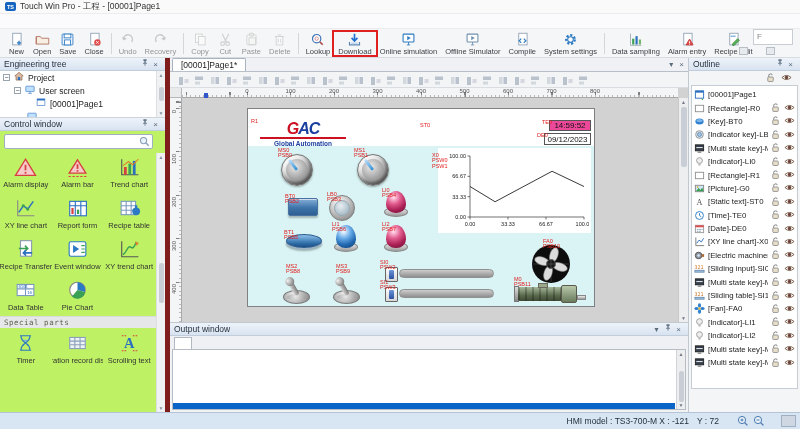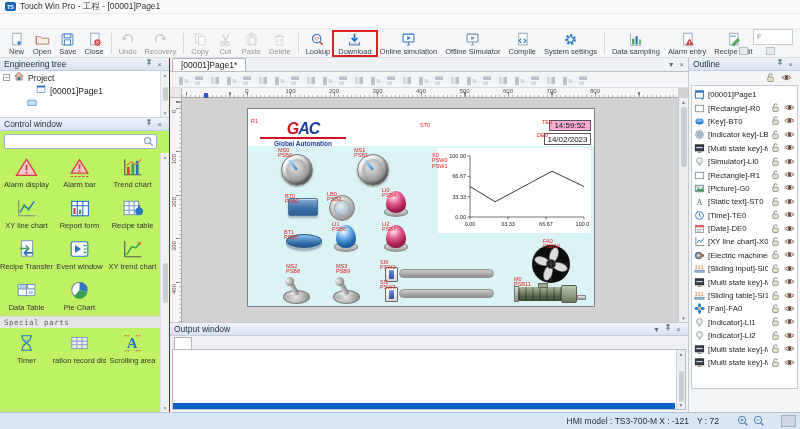--- a/index.html
+++ b/index.html
@@ -18,21 +18,21 @@
 .tbtn .ticon svg{width:17px;height:15px}
 .tbtn .tlabel{font-size:7.5px;color:#3a3f45;white-space:nowrap;line-height:9px}
 .tbtn.disabled{filter:grayscale(1);opacity:.55}
 .tbtn.highlighted::after{content:"";position:absolute;inset:0 -2px;border:2px solid var(--hl,#e02020)}
 .tsep{width:1px;background:#d4d7da;margin:3px 3px}
 .float-f{position:absolute;left:753px;top:29px;width:40px;height:16px;background:#fff;border:1px solid #c8cdd4;font-size:8px;color:#888;padding:2px 3px;z-index:30}
 .mini-sq{position:absolute;top:47px;width:9px;height:8px;border:1px solid #b8bec6;background:#e8ebee;z-index:30}
 
 
 .main{display:flex;height:354px}
-.left-col{width:170px;display:flex;flex-direction:column;border-right:1px solid #7f1d1d;background:#f3f5f7;flex:none}
+.left-col{width:170px;display:flex;flex-direction:column;border-right:5px solid #7f1d1d;background:#f3f5f7;flex:none}
 .panel-header{height:13px;background:linear-gradient(#eef3fa,#d8e3f1);border-bottom:1px solid #c2cddb;display:flex;align-items:center;padding:0 4px;font-size:8.5px;color:#24313f;flex:none}
 .panel-header .ph-title{flex:1;white-space:nowrap;overflow:hidden}
 .ph-ic{width:11px;text-align:center;color:#5a6b7c;font-size:8px;line-height:11px;flex:none}
 .ph-ic svg{width:8px;height:9px}
 .eng-body{height:47px;background:#fff;position:relative;overflow:hidden;border-bottom:1px solid #d0d4d8}
 .tree-row{height:13px;display:flex;align-items:center;font-size:8.5px;color:#1c1c1c;gap:3px;white-space:nowrap}
 .exp{width:7px;height:7px;border:1px solid #98a4ae;display:inline-flex;align-items:center;justify-content:center;font-size:7px;line-height:5px;color:#445;background:#fff;flex:none}
 .tree-row svg{width:12px;height:11px;flex:none}
 .mscroll{position:absolute;right:0;top:0;bottom:0;width:9px;background:#f0f1f3;border-left:1px solid #dcdfe3;display:flex;flex-direction:column;justify-content:space-between;align-items:center;font-size:5px;color:#8894a0;padding:1px 0}
 .mthumb{width:5px;flex:none;background:#c9ced6;border-radius:2px}
@@ -70,21 +70,21 @@
 
 .page{position:absolute;left:65px;top:10px;width:348px;height:199px;border:1px solid #808080;background:#fff}
 .page-header{position:absolute;left:0;top:8px;right:0;height:37px;background:#fff;border-bottom:4px solid #4d7c0f}
 .page-body{position:absolute;left:0;top:37px;right:0;bottom:0;background:#daf3f4}
 .tag{position:absolute;font-size:6px;line-height:6px;color:#e02020;white-space:pre;z-index:9;transform:scale(.92);transform-origin:left top}
 .gac{position:absolute;left:12px;top:3px;width:86px;text-align:center}
 .gac-main{display:block;font-size:16px;font-weight:bold;font-style:italic;line-height:17px;color:#1a3f9f;letter-spacing:-1px}
 .gac-main::first-letter{color:#cc1122}
 .gac-sub{font-size:6.5px;font-weight:bold;color:#1a3f9f;border-top:2px solid #cc1122;margin-top:0;padding-top:1px}
 .hmi-title{position:absolute;left:198px;top:8px;width:112px;text-align:center;font-family:"Liberation Serif",serif;font-weight:bold;font-size:13px;letter-spacing:1px;color:#0a0a0a}
-.time-box{position:absolute;left:301px;top:3px;width:42px;height:11px;border:1px solid #555;background:#f9a8d4;font-size:8px;display:flex;align-items:center;justify-content:center;color:#111}
+.time-box{position:absolute;left:301px;top:3px;width:42px;height:11px;border:1px solid #555;background:#ec4899;font-size:8px;display:flex;align-items:center;justify-content:center;color:#111}
 .date-box{position:absolute;left:296px;top:16px;width:47px;height:12px;border:1px solid #555;background:#fff;font-size:8px;display:flex;align-items:center;justify-content:center;color:#111}
 .chartbg{position:absolute;left:190px;top:2px;width:153px;height:85px;background:#fff}
 #xychart{position:absolute;left:196px;top:4px;width:145px;height:80px}
 .knob{position:absolute;width:32px;height:32px;border-radius:50%;border:1px solid #777;background:radial-gradient(circle at 38% 32%,#fff,#d9d9d9 40%,#8f8f8f 75%,#6e6e6e);box-shadow:inset -2px -3px 4px rgba(0,0,0,.45),inset 2px 2px 3px rgba(255,255,255,.8),0 1px 2px rgba(0,0,0,.3)}
 .knob::before{content:"";position:absolute;inset:4px;border-radius:50%;background:radial-gradient(circle at 40% 35%,#eaeaea,#9a9a9a 70%,#585858)}
 .needle{position:absolute;left:50%;top:50%;width:3px;height:13px;background:linear-gradient(#bfe0ff,#2f8fd0);transform:translate(-50%,-100%) rotate(-38deg);transform-origin:bottom center;border-radius:2px}
 .rectbtn{position:absolute;background:linear-gradient(#86aed6,#3e74ab 55%,#2e5f92);border:1px solid #4a72a0;border-radius:2px;box-shadow:inset 0 1px 0 rgba(255,255,255,.6),0 2px 2px rgba(0,0,0,.25)}
 .ringbtn{position:absolute;border-radius:50%;background:radial-gradient(circle at 38% 30%,#fff,#c4c4c4 45%,#8e8e8e 80%,#777);border:1px solid #7e7e7e}
 .ringbtn::before{content:"";position:absolute;inset:4px;border-radius:50%;background:radial-gradient(circle at 40% 35%,#e8eef2,#a8bcc8 75%);border:1px solid #98a8b2}
 .lamp{position:absolute}
@@ -368,20 +368,28 @@
       <div class="eng-body">
         <div id="engtree">
             <div class="tree-row" style="padding-left: 3px;">
     <span class="exp">−</span>
     <span class="ticn"><svg viewBox="0 0 20 18">
                   <path d="M10 2L3 8h2v7h10V8h2z" fill="#d9b9a0" stroke="#8a5a3a"></path>
                   <rect x="8" y="10" width="4" height="5" fill="#2b6fc0"></rect>
                 </svg></span>
     <span class="tlbl">Project</span>
   </div>
+            <div class="tree-row" style="padding-left: 14px;">
+    <span class="exp">−</span>
+    <span class="ticn"><svg viewBox="0 0 20 18">
+                  <rect x="3" y="3.5" width="14" height="9" rx="1" fill="#bfe0ff" stroke="#2b6fc0"></rect>
+                  <path d="M7 15.5h6M10 12.5v3" stroke="#2b6fc0"></path>
+                </svg></span>
+    <span class="tlbl">User screen</span>
+  </div>
             <div class="tree-row" style="padding-left: 25px;">
     <span class="exp" style="visibility: hidden;">−</span>
     <span class="ticn"><svg viewBox="0 0 20 18">
                   <rect x="3.5" y="3" width="13" height="11" fill="#fff" stroke="#2b6fc0"></rect>
                   <rect x="3.5" y="3" width="13" height="2.6" fill="#2b6fc0"></rect>
                 </svg></span>
     <span class="tlbl">[00001]Page1</span>
   </div>
           </div>
         <div class="tree-row" style="padding-left:26px">
@@ -552,21 +560,21 @@
                 </span>
                 <span class="clabel">ration record dis</span>
               </div>
               <div class="ctl-item">
                 <span class="cicon">
                   <svg viewBox="0 0 20 18">
                     <text x="5" y="13.5" font-size="13" font-weight="bold" fill="#2b6fc0" font-family="serif">A</text>
                     <path d="M3 2.5h4M13 2.5h4M3 16h4M13 16h4" stroke="#d84040" stroke-dasharray="1.5 1"></path>
                   </svg>
                 </span>
-                <span class="clabel">Scrolling area</span>
+                <span class="clabel">Scrolling text</span>
               </div>
             </div>
           </div>
         <div class="mscroll" style="top:22px">
             <span>▲</span>
             <span class="mthumb" style="height:40px"></span>
             <span>▼</span>
           </div>
       </div>
     </div>
@@ -763,21 +771,21 @@
             <div class="page-header">
               <span class="tag" style="left:3px;top:1px">R1</span>
               <div class="gac">
                 <span class="gac-main">GAC</span>
                 <div class="gac-sub">Global Automation</div>
               </div>
               <span class="tag" style="left:172px;top:5px">ST0</span>
               <span class="tag" style="left:294px;top:2px">TE0</span>
               <div class="time-box">14:59:52</div>
               <span class="tag" style="left:289px;top:15px">DE0</span>
-              <div class="date-box">14/02/2023</div>
+              <div class="date-box">09/12/2023</div>
             </div>
             <div class="page-body">
               <div class="chartbg"></div>
               <svg id="xychart" viewBox="0 0 145 80">
                   <path d="M26 6V67H140" fill="none" stroke="#333" stroke-width="0.7"></path>
                   <line x1="26" y1="67" x2="26" y2="69.5" stroke="#333" stroke-width="0.7"></line>
                   <text x="26" y="76" font-size="5.5" text-anchor="middle" fill="#222">0.00</text>
                   <line x1="63.9962" y1="67" x2="63.9962" y2="69.5" stroke="#333" stroke-width="0.7"></line>
                   <text x="63.9962" y="76" font-size="5.5" text-anchor="middle" fill="#222">33.33</text>
                   <line x1="102.00380000000001" y1="67" x2="102.00380000000001" y2="69.5" stroke="#333" stroke-width="0.7"></line>
@@ -1039,21 +1047,21 @@
                 </svg></span>
     </span>
   </div>
           <div class="orow">
     <span class="oic">
               <svg viewBox="0 0 12 12">
                 <circle cx="6" cy="5" r="3.2" fill="#eee" stroke="#999"></circle>
                 <rect x="4.8" y="8" width="2.4" height="2.5" fill="#bbb"></rect>
               </svg>
             </span>
-    <span class="olabel">[Simulator]-LI0</span>
+    <span class="olabel">[Indicator]-LI0</span>
     <span class="lockeye">
       <span><svg viewBox="0 0 12 12">
                   <path d="M4 5.5V4a2 2 0 0 1 3.9-.6" fill="none" stroke="#909090" stroke-width="1.1"></path>
                   <rect x="3" y="5.5" width="6" height="4.8" rx="0.8" fill="#e8e0c8" stroke="#909090"></rect>
                 </svg></span>
       <span><svg viewBox="0 0 12 12">
                   <path d="M1 6Q6 1.5 11 6Q6 10.5 1 6Z" fill="#fff" stroke="#7a5a4a"></path>
                   <circle cx="6" cy="6" r="1.9" fill="#6a4438"></circle>
                 </svg></span>
     </span>

